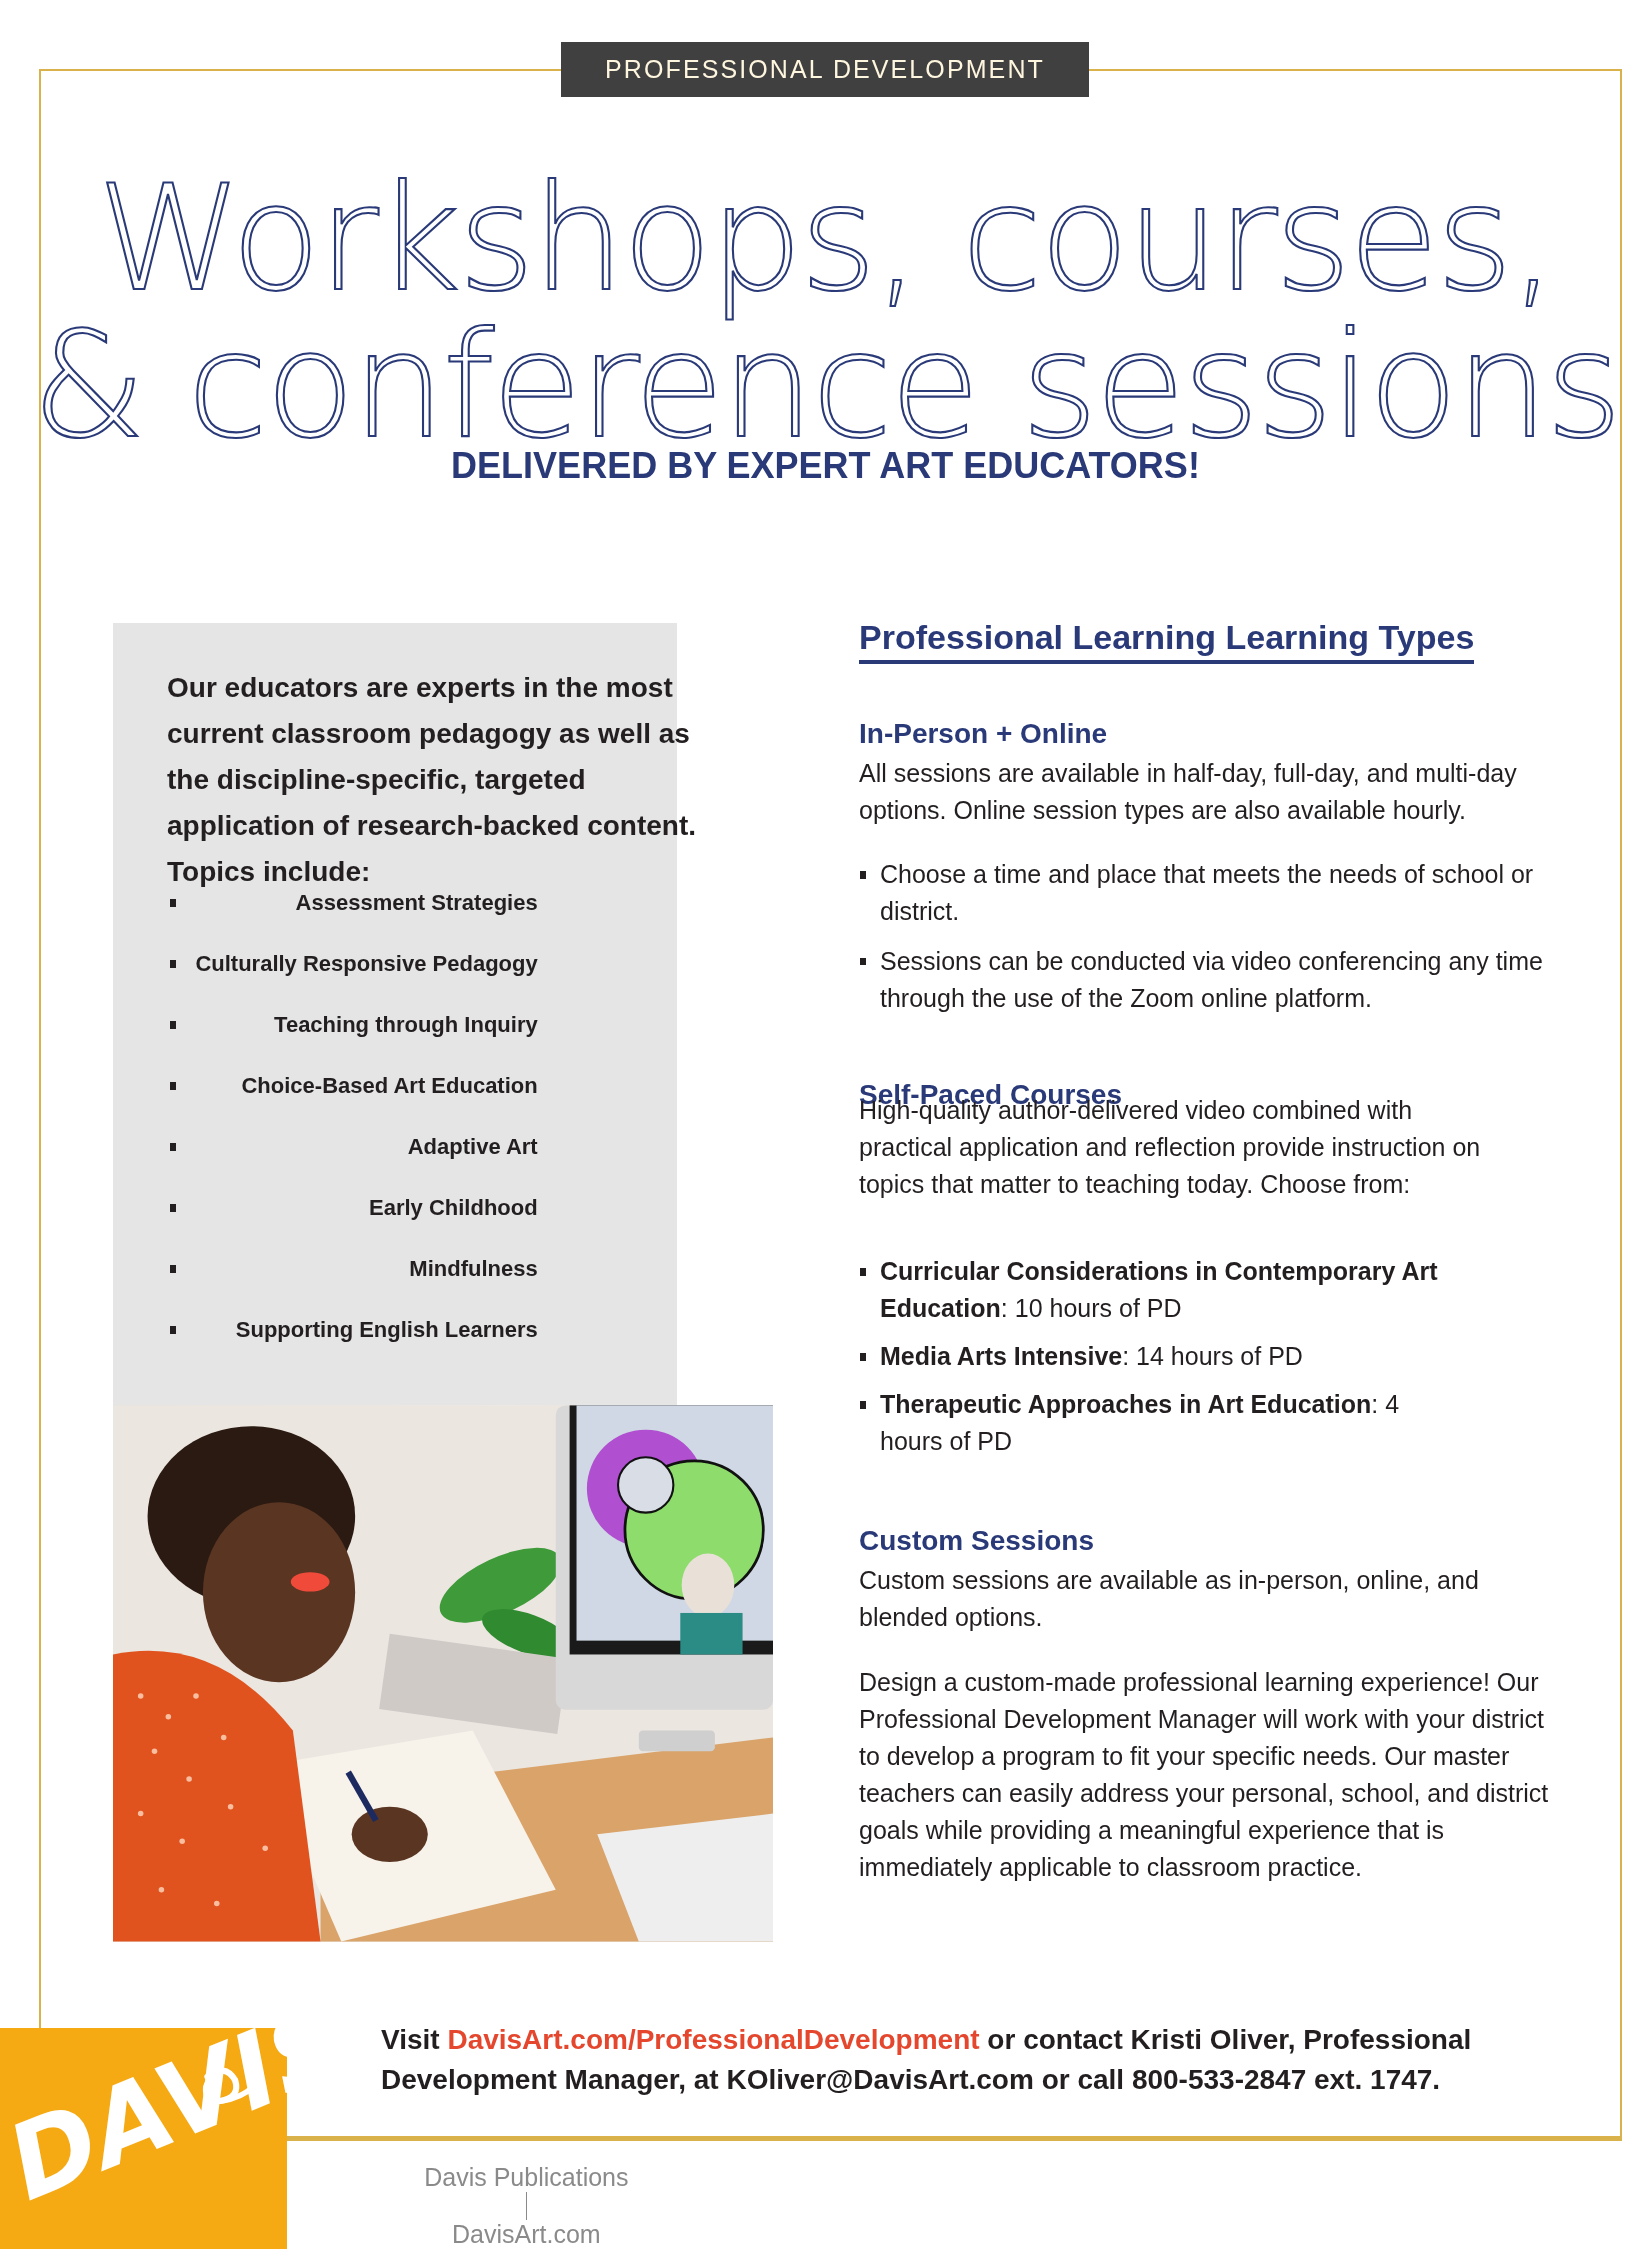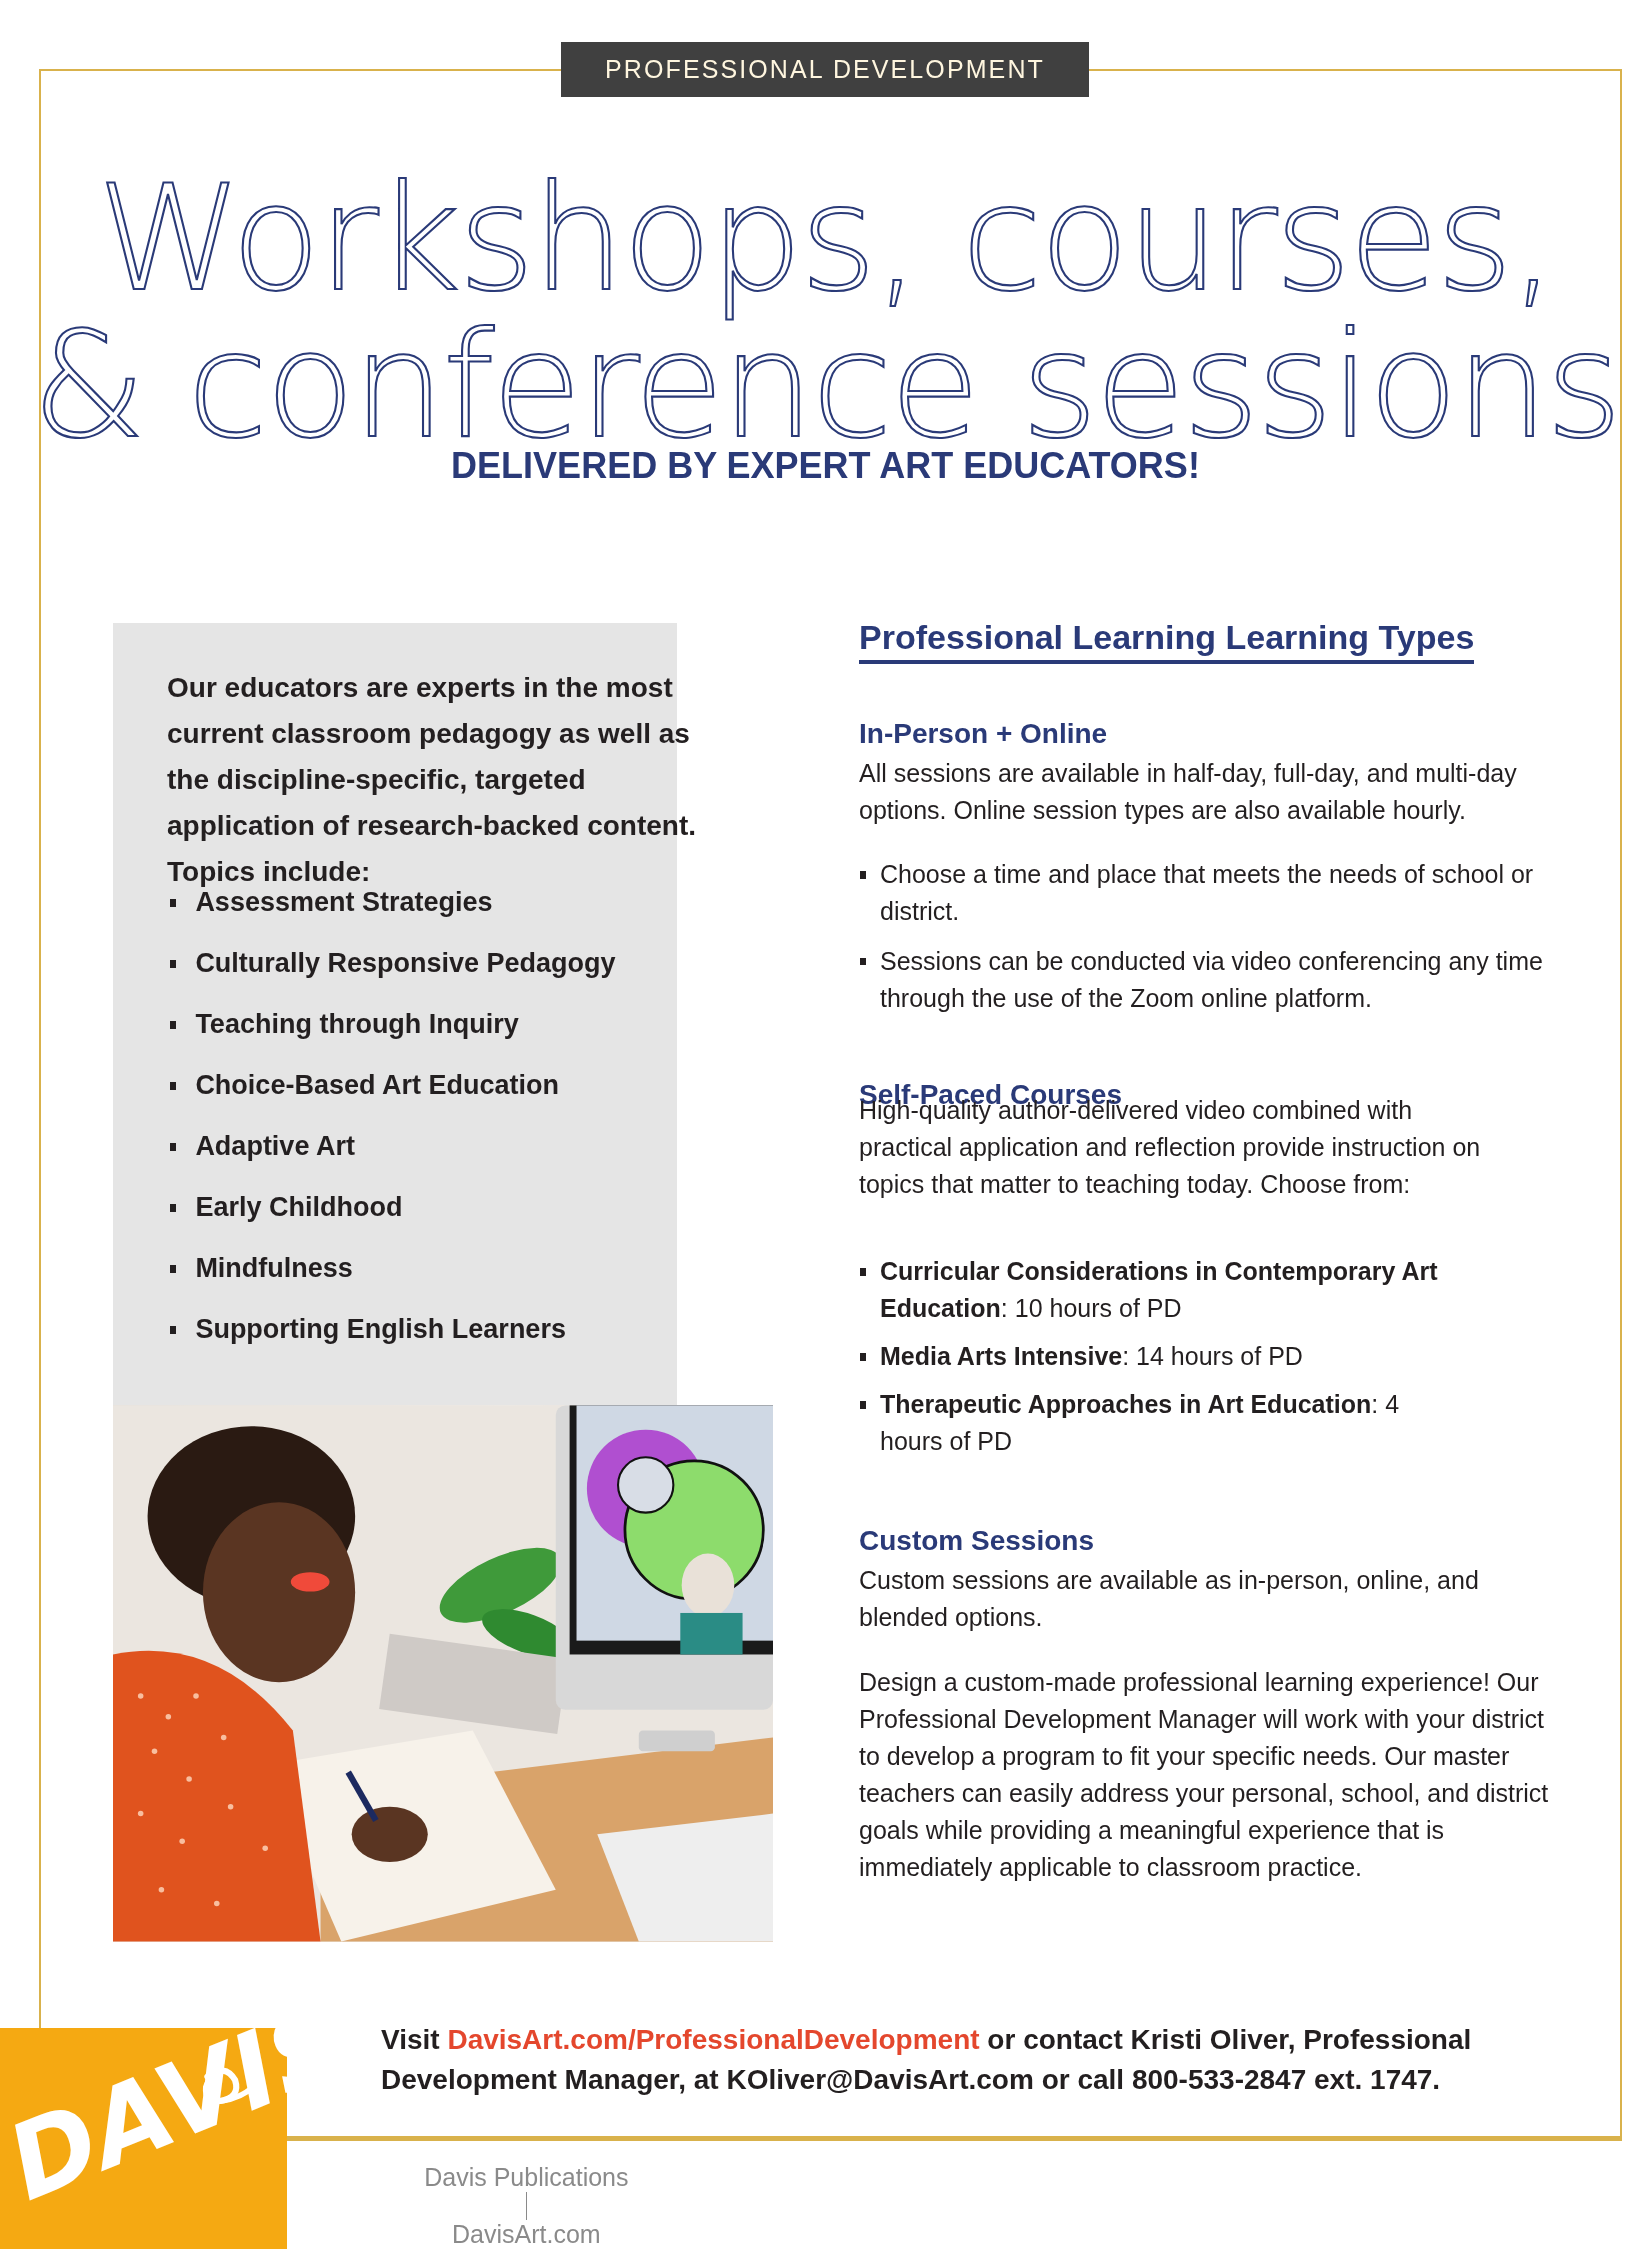--- a/index.html
+++ b/index.html
@@ -31,21 +31,21 @@
   }
   .left-panel {
     position:absolute; left:113px; top:623px; width:564px; height:782px; background:#e5e5e5;
   }
   .intro {
     position:absolute; left:54px; top:42px; width:568px;
     font-size:28px; line-height:46px; font-weight:bold; color:#231f20;
   }
   .topics { position:absolute; left:54px; top:262px; margin:0; padding:0; list-style:none; }
   .topics li {
-    font-size:27px; font-weight:bold; height:61px; line-height:35px; display:flex; align-items:flex-start;
+    font-size:22px; font-weight:bold; height:61px; line-height:35px; display:flex; align-items:flex-start;justify-content:space-between;
   }
   .sq { display:inline-block; width:6.2px; height:8.3px; background:#231f20; margin:14px 19.4px 0 2.8px; flex:none; }
   .photo {
     position:absolute; left:113px; top:1405px; width:660px; height:537px; overflow:hidden;
     background:linear-gradient(90deg,#e7e2dc 0%,#efebe6 60%,#ddd8d2 100%);
   }
   .right { position:absolute; left:859px; top:0; width:713px; }
   .section-title {
     position:absolute; top:618px; font-size:34px; font-weight:bold; color:#2a3a78;
     border-bottom:4.2px solid #2a3a78; padding-bottom:2.8px; line-height:39px;

